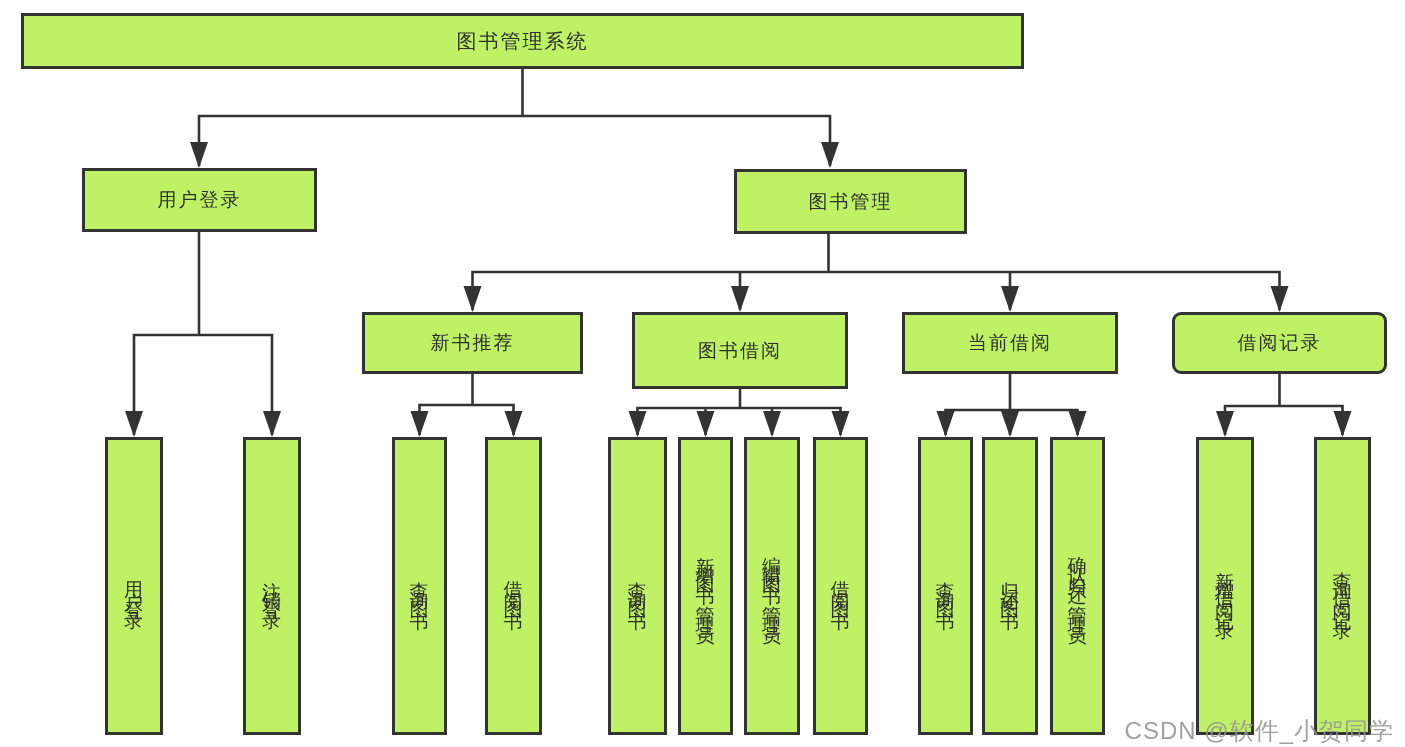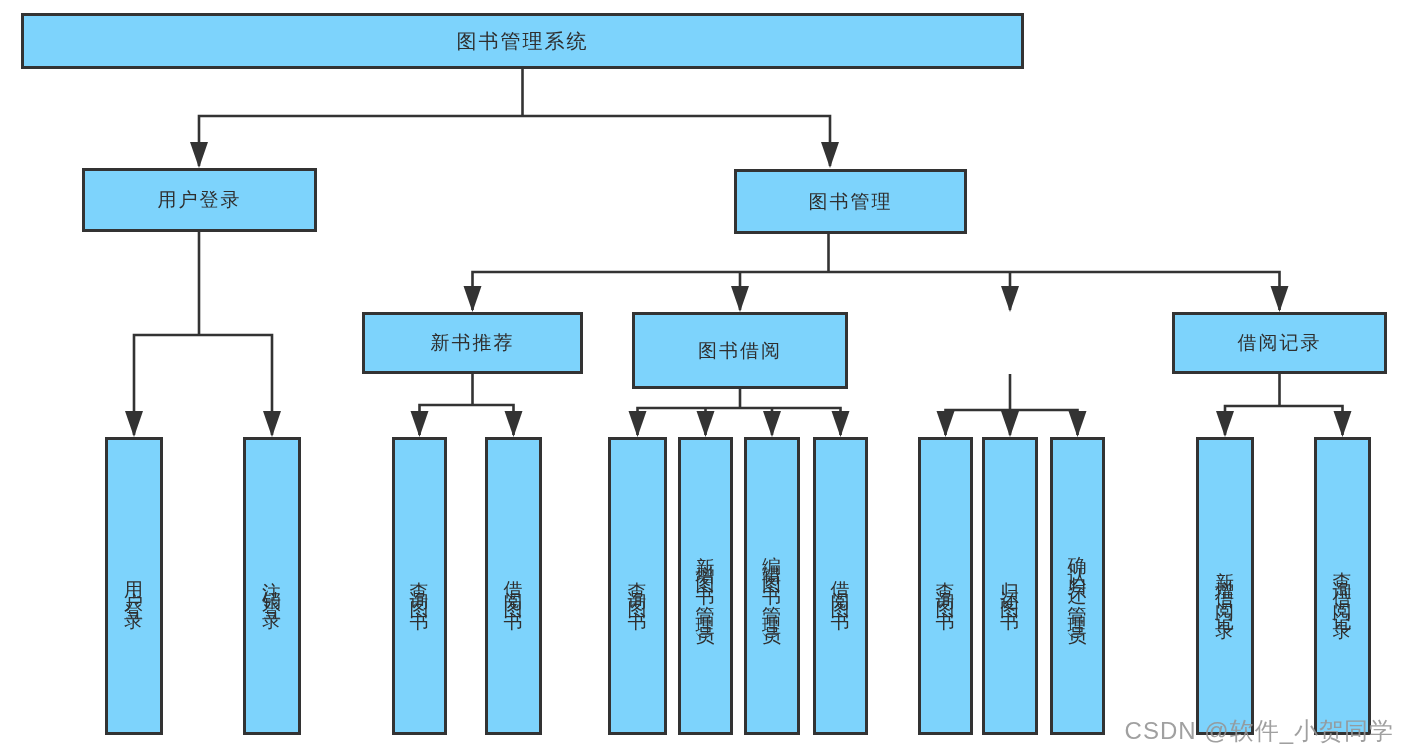--- a/index.html
+++ b/index.html
@@ -26,21 +26,21 @@
     stroke-width: 2.6;
     fill: none;
   }
   #connector-layer polygon {
     fill: #333333;
     stroke: none;
   }
   .node {
     position: absolute;
     box-sizing: border-box;
-    background: #7dd3fc;
+    background: #bef264;
     border: 3px solid #333333;
     display: flex;
     align-items: center;
     justify-content: center;
     color: #2f2f2f;
     z-index: 2;
   }
   .node .hlabel {
     font-size: 19px;
     letter-spacing: 2px;
@@ -145,21 +145,24 @@
   <div class="node" style="left:712px; top:169px; width:233px; height:65px;margin-left:22px;">
     <span class="hlabel">图书管理</span>
   </div>
 
   <div class="node" style="left:362px; top:312px; width:221px; height:62px;">
     <span class="hlabel">新书推荐</span>
   </div>
   <div class="node" style="left:632px; top:312px; width:216px; height:77px;">
     <span class="hlabel">图书借阅</span>
   </div>
-  <div class="node" style="left:1172px; top:312px; width:215px; height:62px;">
+  <div class="node" style="left:902px; top:312px; width:216px; height:62px;">
+    <span class="hlabel">当前借阅</span>
+  </div>
+  <div class="node" style="left:1172px; top:312px; width:215px; height:62px;border-radius:9px;">
     <span class="hlabel">借阅记录</span>
   </div>
 
   <div class="node leaf" style="left:105px; top:437px; width:58px; height:298px;">
     <span class="vlabel">用户登录</span>
   </div>
   <div class="node leaf" style="left:243px; top:437px; width:58px; height:298px;">
     <span class="vlabel">注销登录</span>
   </div>
 

